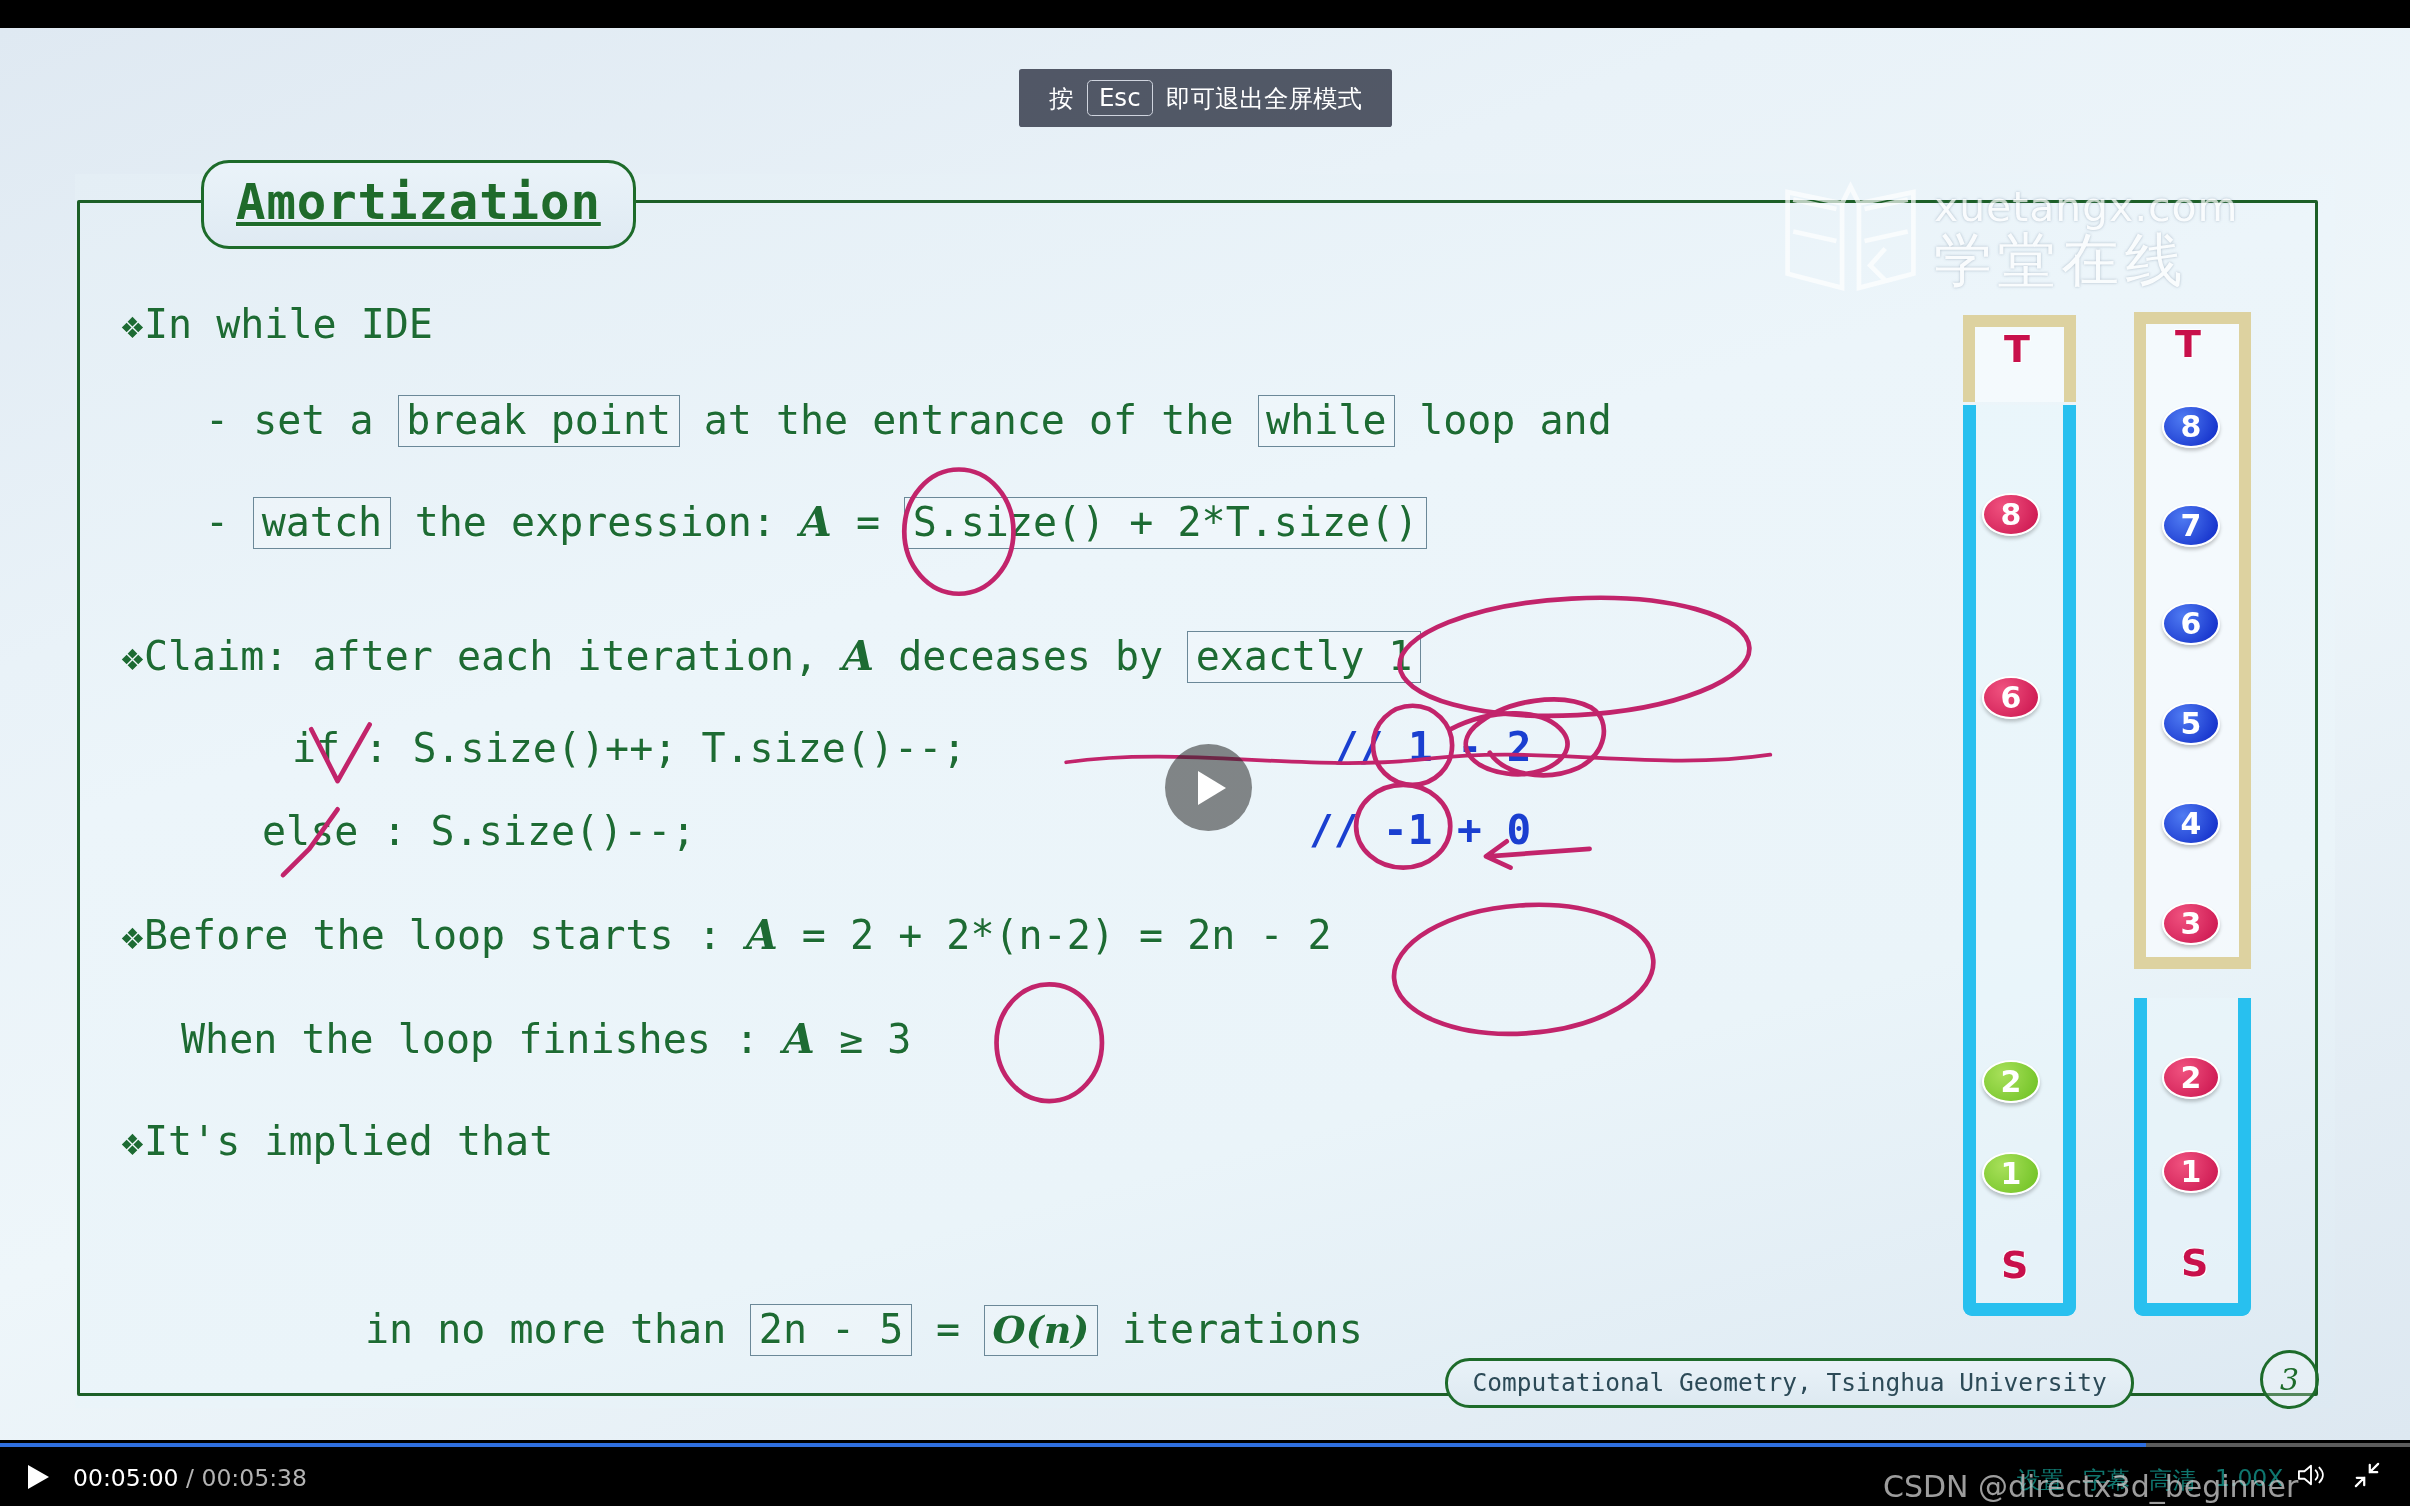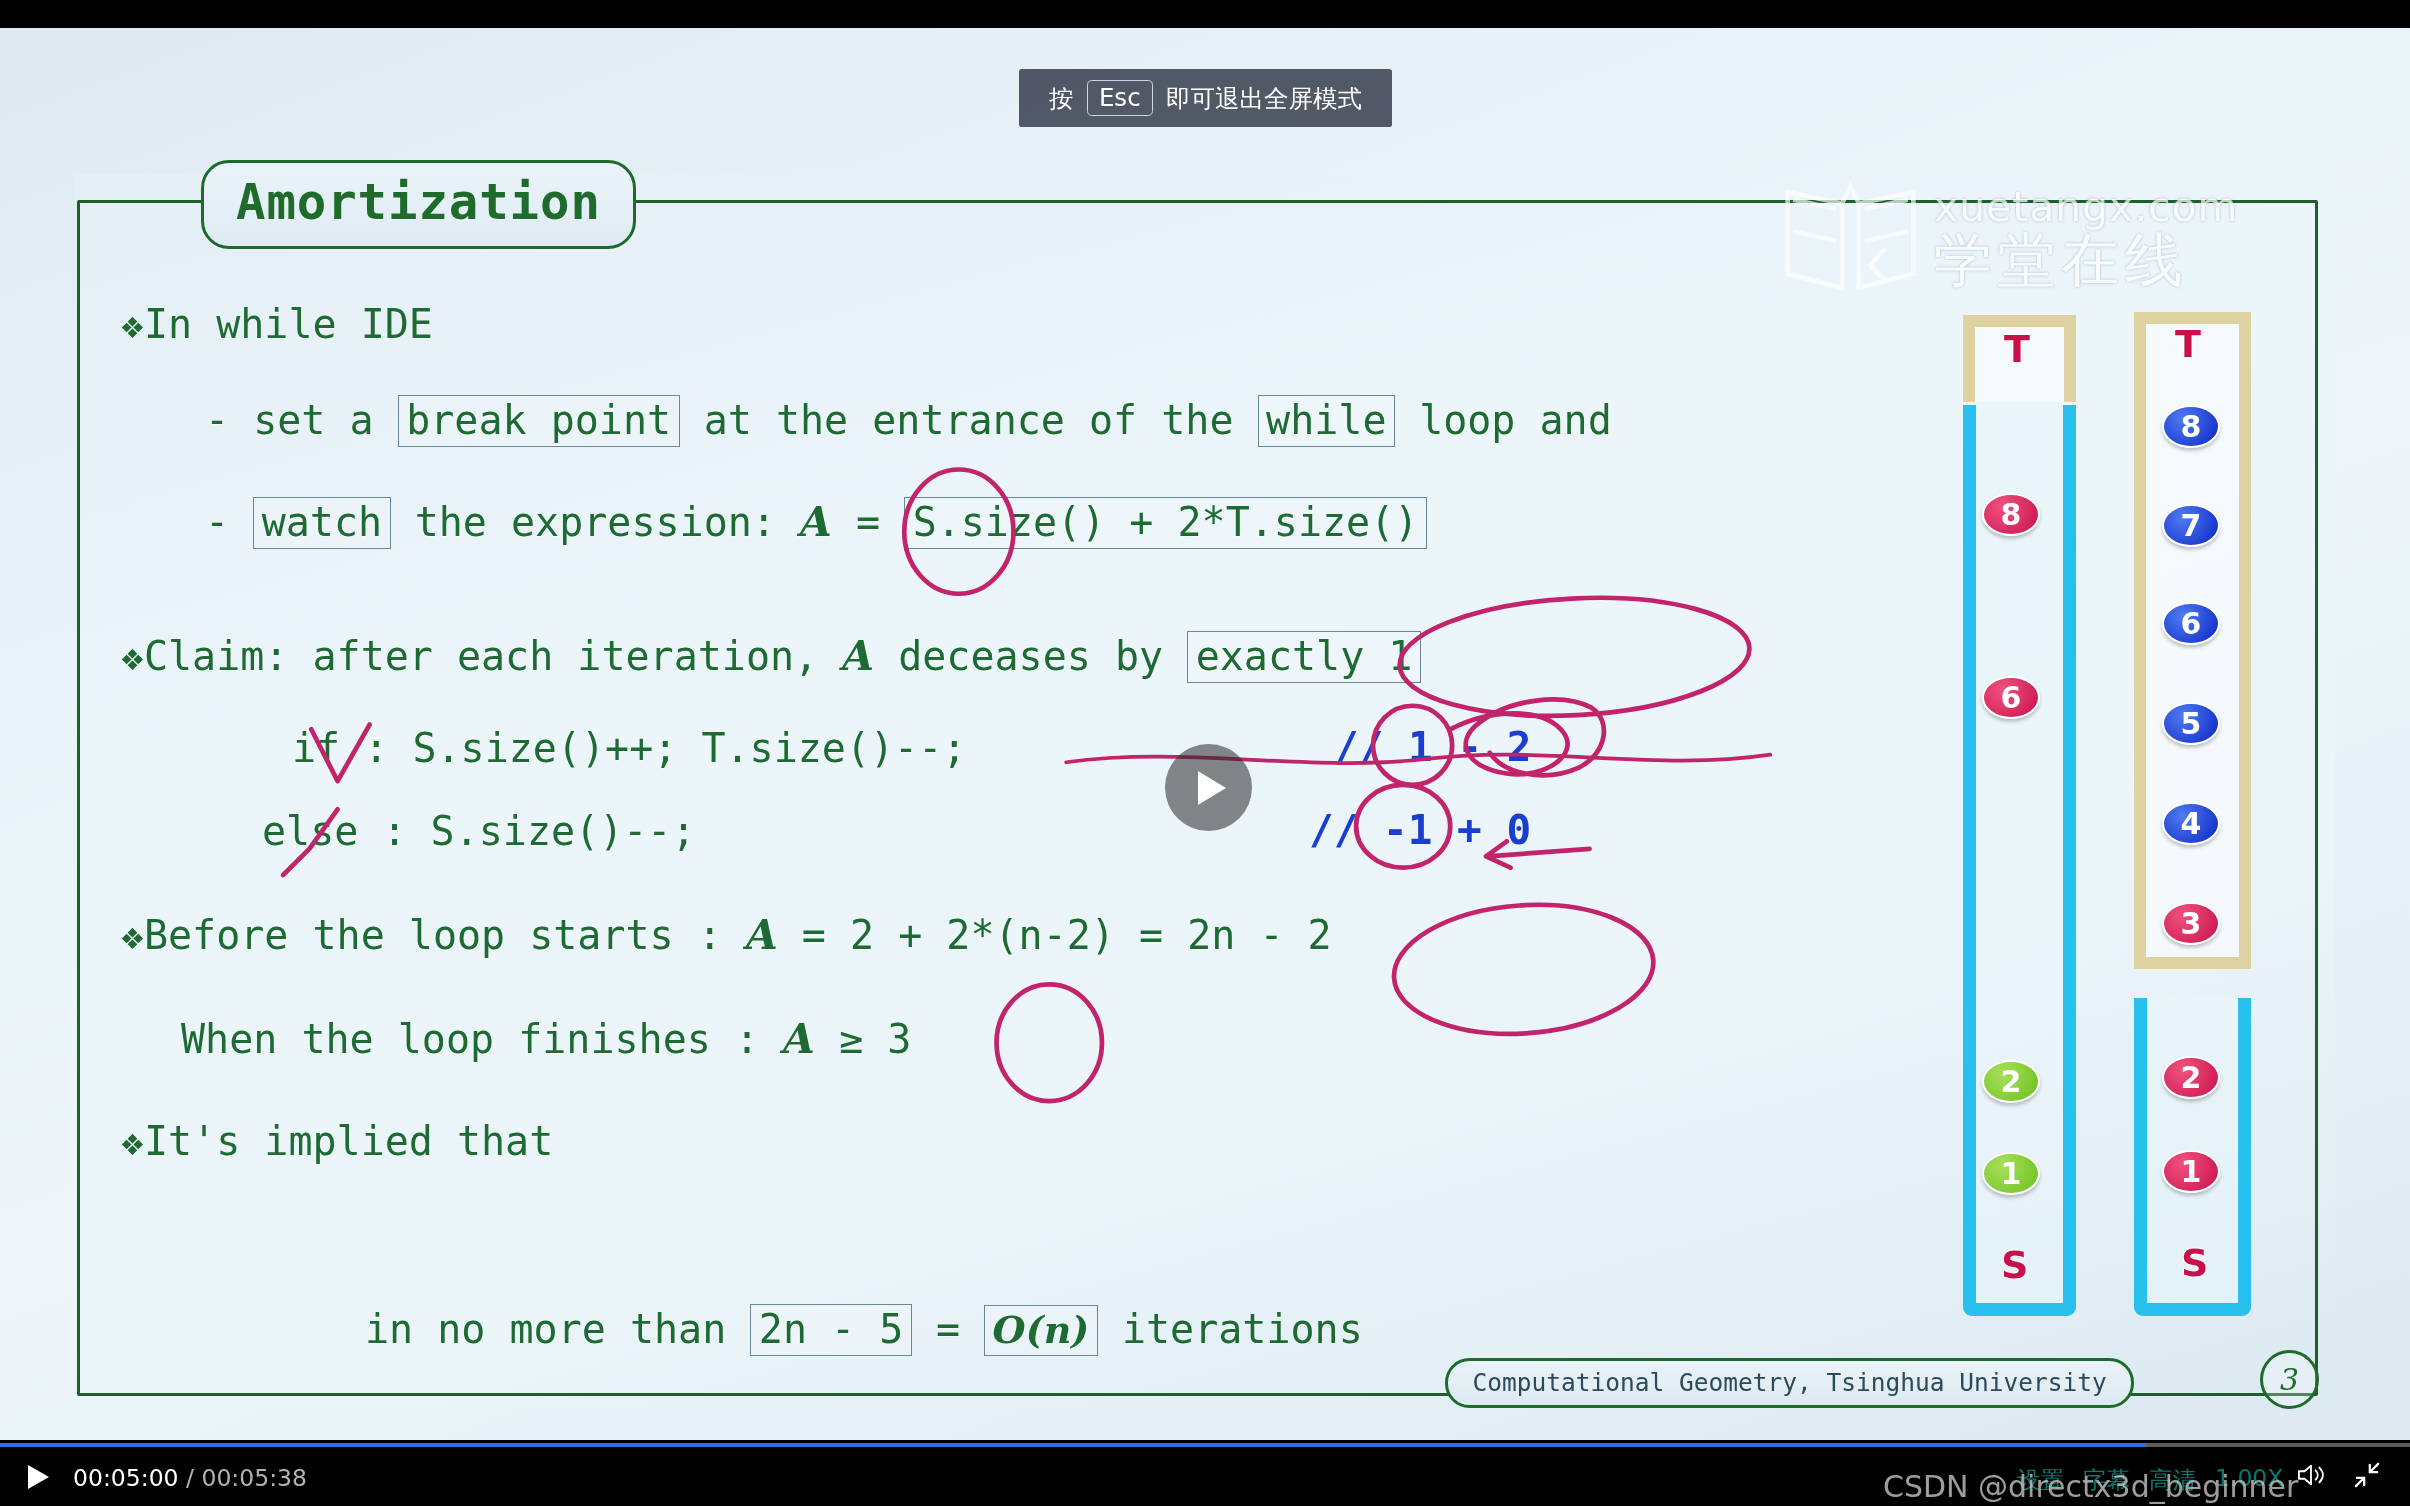--- a/index.html
+++ b/index.html
@@ -25,20 +25,21 @@
   
   #title-chip{
     position:absolute;left:201px;top:132px;
     padding:11.3px 32px 15px 32px;
     border:3.8px solid #1d6b2a;border-radius:28px;
     background:linear-gradient(180deg,#eaf3f9,#dfeaf3);
     font-family:"DejaVu Sans Mono","Liberation Mono",monospace;
     font-size:49px;font-weight:bold;color:#1f6b2b;letter-spacing:0.9px;
     text-shadow:0 0.9px 0 rgba(255,255,255,.6);
     z-index:6;
+    text-decoration:underline;
   }
 
   
   .line{
     position:absolute;
     font-family:"DejaVu Sans Mono","Liberation Mono",monospace;
     font-size:40px;color:#1d6b33;white-space:pre;letter-spacing:0px;
     text-shadow:0 0.9px 0 rgba(255,255,255,.55);
   }
   .bullet{font-size:38px;color:#1d6b33;}

